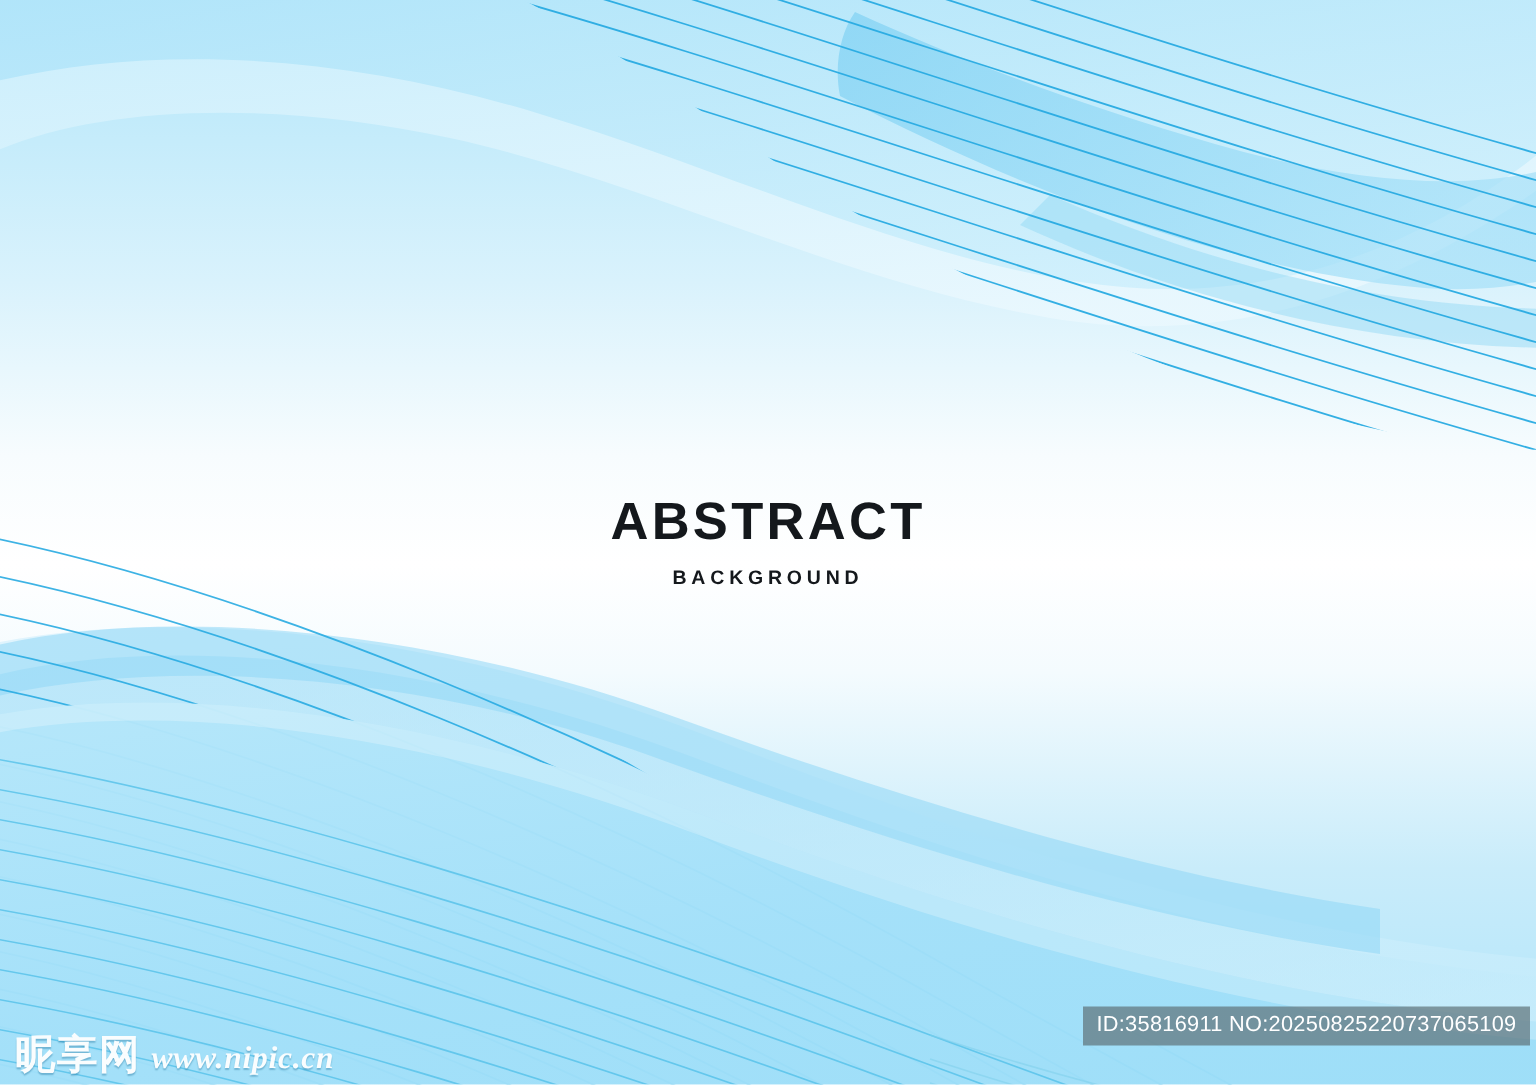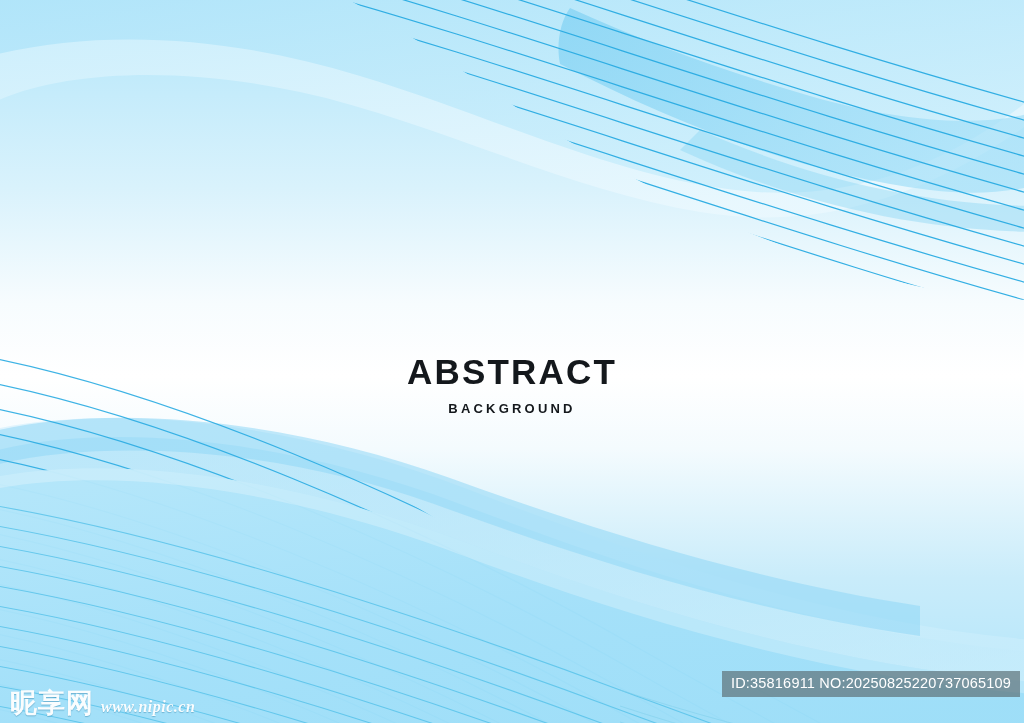--- a/index.html
+++ b/index.html
@@ -22,21 +22,20 @@
     inset: 0;
     width: 1024px;
     height: 723px;
   }
   .centered-text {
     position: absolute;
     left: 0;
     right: 0;
     text-align: center;
     pointer-events: none;
-    margin-top: 24px;
   }
   #title-block {
     top: 330px;
   }
   .title {
     font-family: "Liberation Sans", sans-serif;
     font-weight: bold;
     font-size: 35px;
     letter-spacing: 2.2px;
     color: #14181c;
@@ -70,21 +69,21 @@
     font-size: 27px;
     color: #ffffff;
     letter-spacing: 1px;
     line-height: 1;
     text-shadow: 0 1px 1px rgba(40,120,160,0.45);
   }
   .wm-url {
     font-family: "Liberation Serif", serif;
     font-style: italic;
     font-weight: bold;
-    font-size: 16px;
+    font-size: 21px;
     color: #ffffff;
     letter-spacing: 0.5px;
     line-height: 1;
     text-shadow: 0 1px 1px rgba(40,120,160,0.45);
   }
   
   #id-badge {
     position: absolute;
     right: 4px;
     bottom: 26px;

